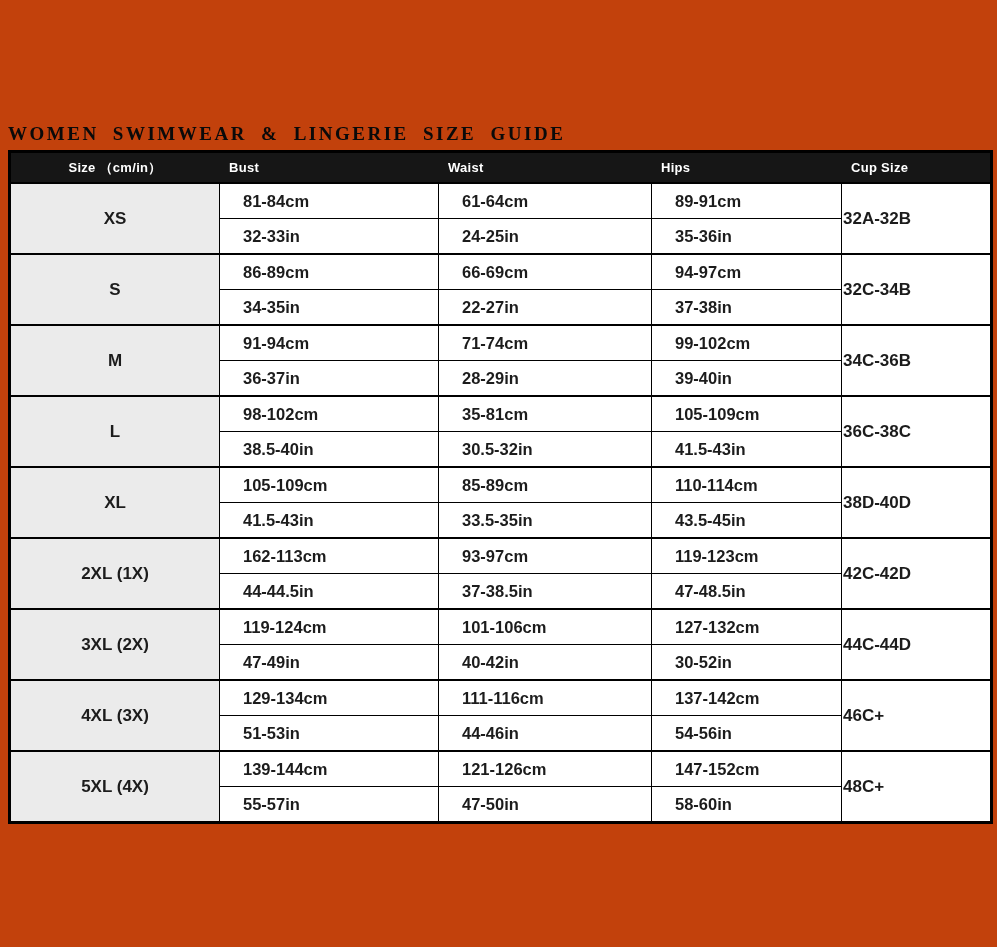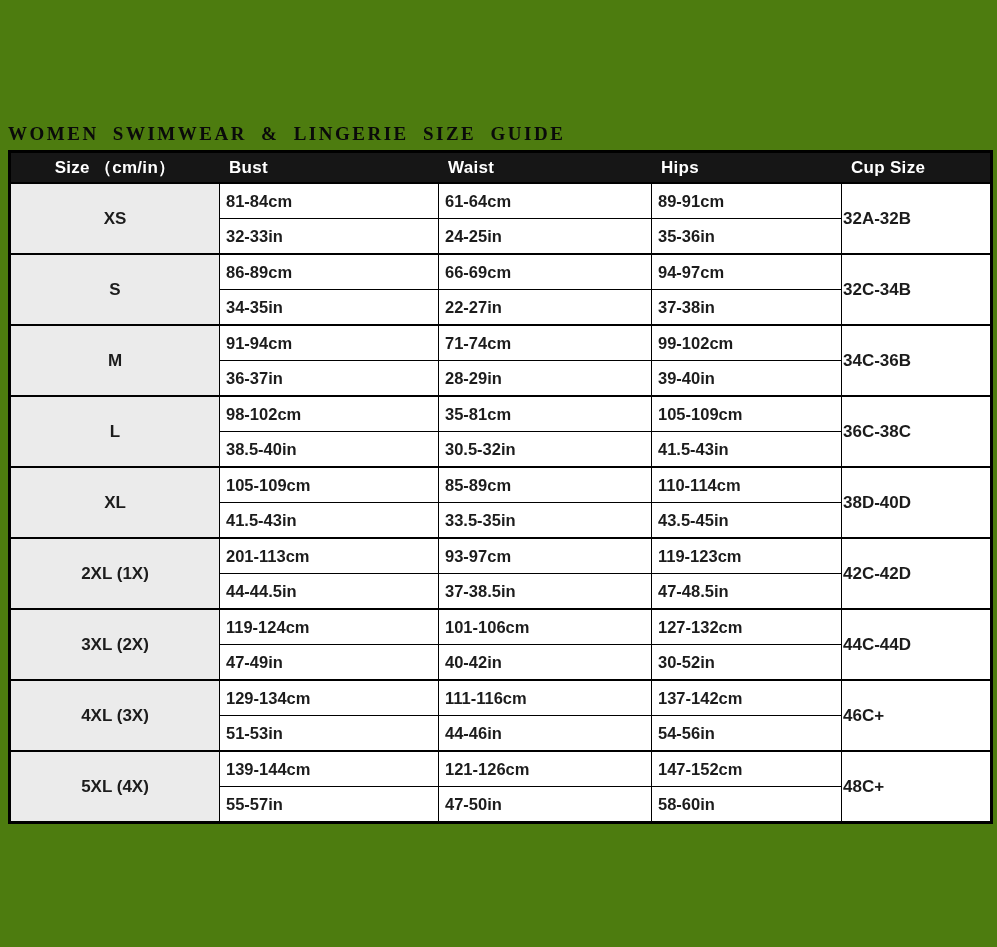--- a/index.html
+++ b/index.html
@@ -4,21 +4,21 @@
 <style>
   html, body {
     margin: 0;
     padding: 0;
     background: #ffffff;
   }
   #page {
     position: relative;
     width: 997px;
     height: 947px;
-    background: #4d7c0f;
+    background: #c2410c;
     overflow: hidden;
     font-family: "Liberation Sans", sans-serif;
   }
   .title {
     position: absolute;
     left: 8px;
     top: 123px;
     font-family: "Liberation Serif", "DejaVu Serif", serif;
     font-size: 19px;
     font-weight: 700;
@@ -39,21 +39,21 @@
   col.c-size { width: 210px; }
   col.c-bust { width: 219px; }
   col.c-waist { width: 213px; }
   col.c-hips { width: 190px; }
   col.c-cup  { width: 150px; }
 
   thead th {
     background: #161616;
     color: #ffffff;
     height: 29px;
-    font-size: 17px;
+    font-size: 13px;
     font-weight: 700;
     text-align: left;
     padding: 0 0 0 9px;
     border: 1px solid #161616;
     border-bottom: 2px solid #000;
     letter-spacing: 0.3px;
   }
   thead th.h-size {
     text-align: center;
     padding-left: 0;
@@ -64,21 +64,21 @@
   td {
     border: 1.5px solid #000;
     height: 32px;
     font-size: 16.5px;
     color: #1c1c1c;
     background: #ffffff;
     vertical-align: middle;
   }
   td.val {
     text-align: left;
-    padding-left: 6px;
+    padding-left: 23px;
     font-weight: 700;
     border-top: 1px solid #000;
     border-bottom: 1px solid #000;
   }
   td.size {
     background: #ebebeb;
     text-align: center;
     font-weight: 700;
     font-size: 17px;
   }
@@ -183,21 +183,21 @@
       <tr>
         <td class="val">41.5-43in</td>
         <td class="val">33.5-35in</td>
         <td class="val">43.5-45in</td>
       </tr>
     </tbody>
 
     <tbody>
       <tr>
         <td class="size" rowspan="2">2XL (1X)</td>
-        <td class="val">201-113cm</td>
+        <td class="val">162-113cm</td>
         <td class="val">93-97cm</td>
         <td class="val">119-123cm</td>
         <td class="cup" rowspan="2">42C-42D</td>
       </tr>
       <tr>
         <td class="val">44-44.5in</td>
         <td class="val">37-38.5in</td>
         <td class="val">47-48.5in</td>
       </tr>
     </tbody>

